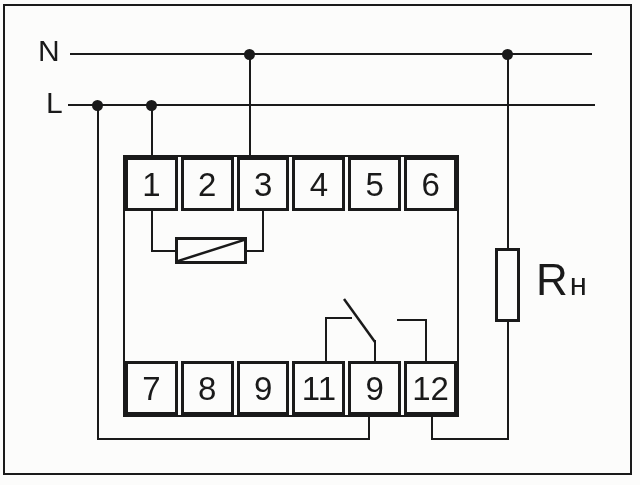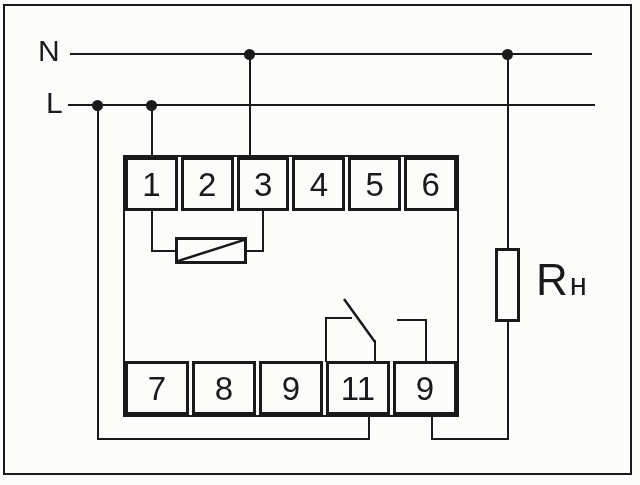--- a/index.html
+++ b/index.html
@@ -81,20 +81,21 @@
     <div class="tcell">5</div>
     <div class="tcell">6</div>
   </div>
 
   <div class="trow trow-bottom">
     <div class="tcell">7</div>
     <div class="tcell">8</div>
     <div class="tcell">9</div>
     <div class="tcell">11</div>
     <div class="tcell">9</div>
+    <div class="tcell">12</div>
   </div>
 
   <div class="vwire" style="left:151px;top:211px;height:41px;"></div>
   <div class="hwire" style="left:151px;top:250px;width:26px;"></div>
   <div class="coilbox">
     <svg width="66" height="21" viewBox="0 0 66 21">
       <line x1="0" y1="21" x2="66" y2="0" stroke="#1a1a1a" stroke-width="2.5"></line>
     </svg>
   </div>
   <div class="hwire" style="left:246px;top:250px;width:17px;"></div>

